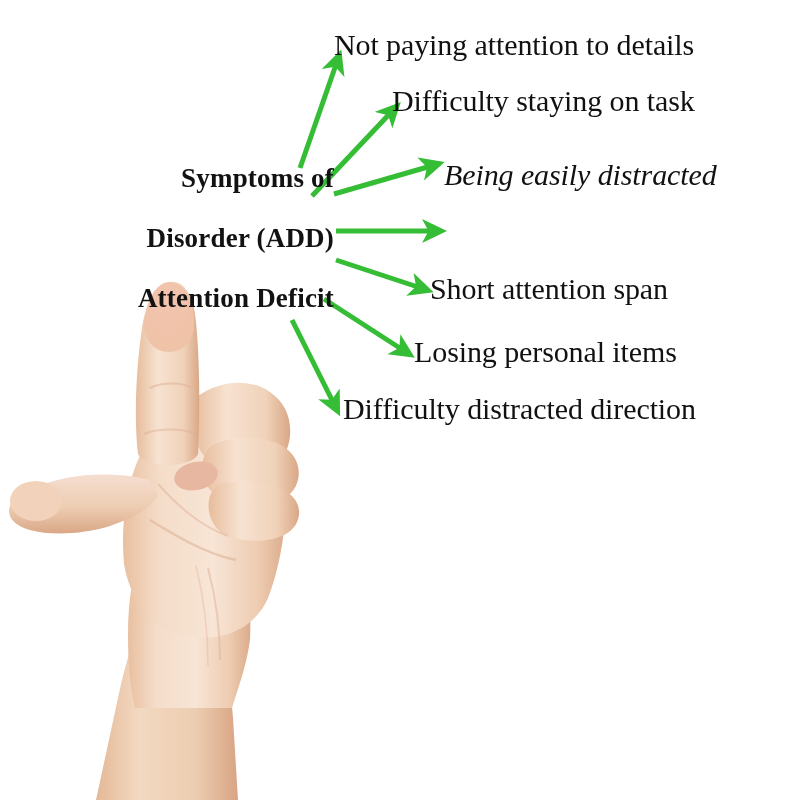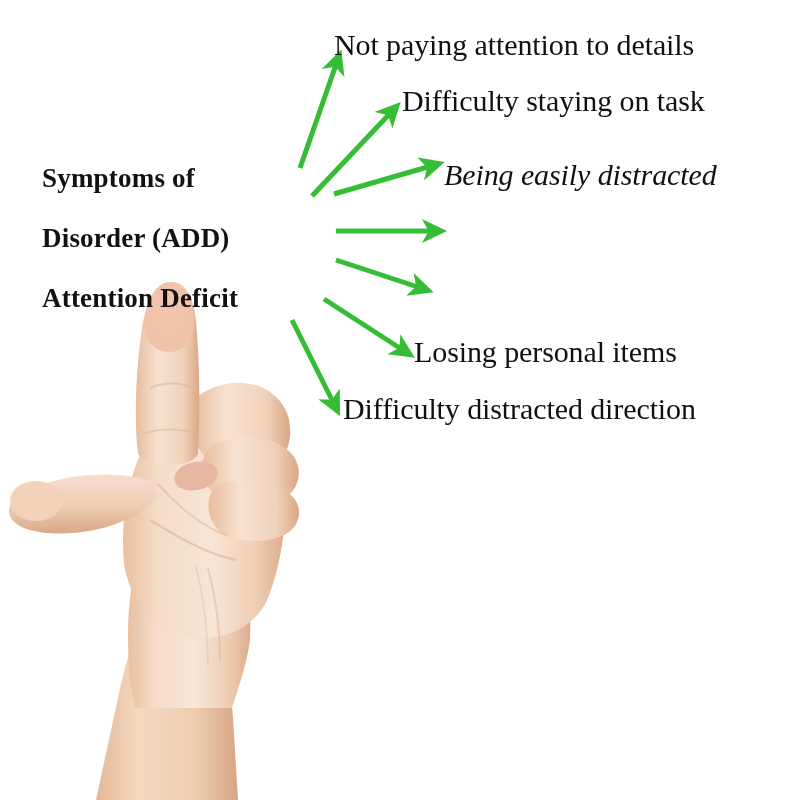--- a/index.html
+++ b/index.html
@@ -14,24 +14,24 @@
     height: 800px;
     background: #ffffff;
     overflow: hidden;
     font-family: "Liberation Serif", "DejaVu Serif", serif;
     -webkit-font-smoothing: antialiased;
   }
 
   
   .title-block {
     position: absolute;
-    left: 42px;
+    left: 64px;
     top: 148px;
     width: 270px;
-    text-align: left;
+    text-align: right;
   }
   .title-line {
     font-family: "Liberation Serif", "DejaVu Serif", serif;
     font-weight: bold;
     font-size: 27px;
     line-height: 60px;
     color: #121212;
     letter-spacing: 0.2px;
     white-space: nowrap;
   }
@@ -41,21 +41,21 @@
     position: absolute;
     font-family: "Liberation Serif", "DejaVu Serif", serif;
     font-weight: normal;
     font-size: 30px;
     line-height: 30px;
     color: #111111;
     white-space: nowrap;
     letter-spacing: -0.1px;
   }
   .s0 { left: 334px; top: 30px; }
-  .s1 { left: 402px; top: 86px; }
+  .s1 { left: 392px; top: 86px; }
   .s2 { left: 444px; top: 160px; font-style: italic; }
   .s3 { left: 448px; top: 214px; }
   .s4 { left: 430px; top: 274px; }
   .s5 { left: 414px; top: 337px; }
   .s6 { left: 343px; top: 394px; }
 
   
   #arrows {
     position: absolute;
     left: 0;
@@ -186,16 +186,17 @@
 
   <div class="title-block">
     <div class="title-line">Symptoms of</div>
     <div class="title-line">Disorder (ADD)</div>
     <div class="title-line">Attention Deficit</div>
   </div>
 
   <div class="symptom s0">Not paying attention to details</div>
   <div class="symptom s1">Difficulty staying on task</div>
   <div class="symptom s2">Being easily distracted</div>
+  <div class="symptom s4">Short attention span</div>
   <div class="symptom s5">Losing personal items</div>
   <div class="symptom s6">Difficulty distracted direction</div>
 
 </div>
 
 </body></html>

